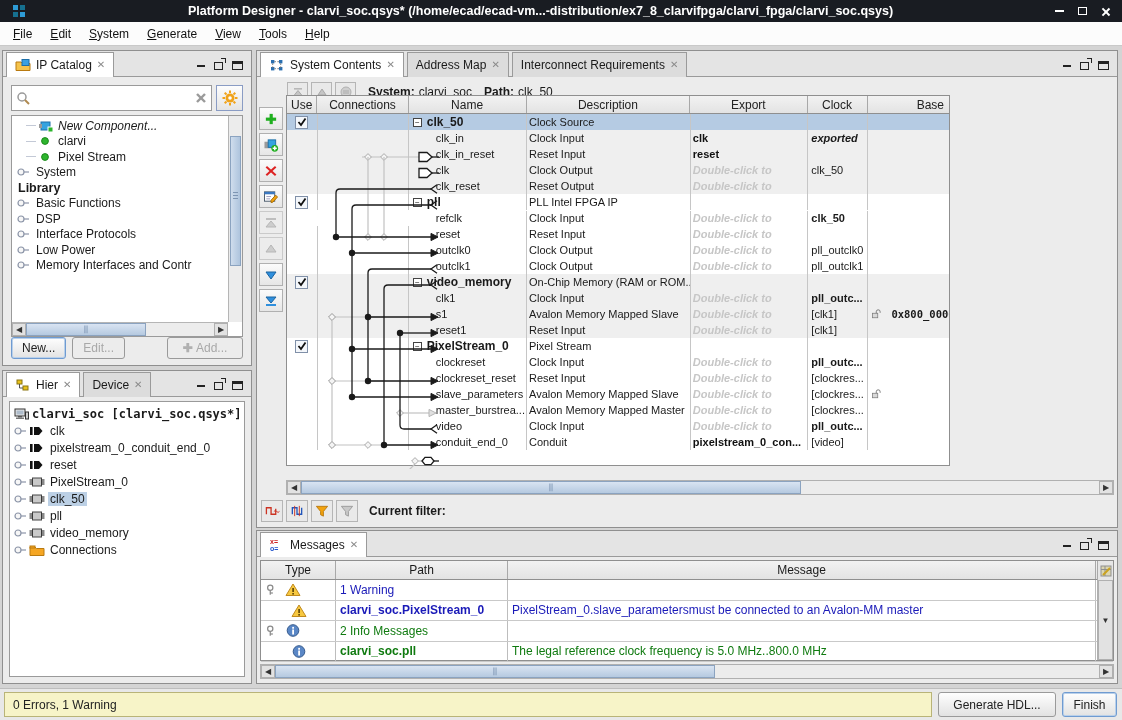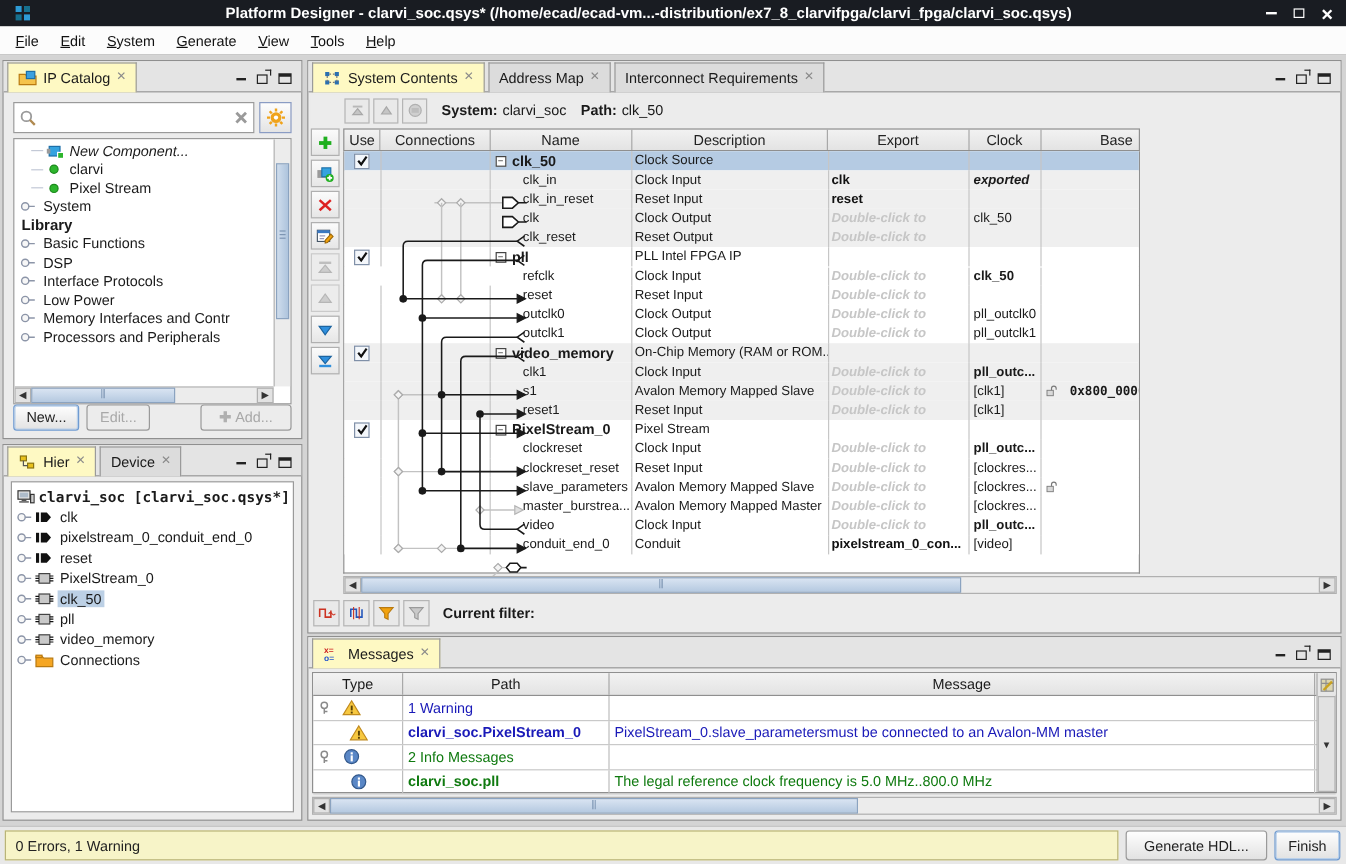--- a/index.html
+++ b/index.html
@@ -21,21 +21,21 @@
   
   .menubar { position:absolute; left:0; top:22px; width:1122px; height:24px; background:#fcfcfc; border-bottom:1px solid #c9c9c9; display:flex; align-items:center; padding-left:4px; }
   .menu-item { padding:3px 9px; color:#111; }
   .menu-item u { text-decoration:underline; }
 
   
   .workspace { position:absolute; left:0; top:46px; width:1122px; height:642px; background:#d4d4d4; }
   .panel { position:absolute; background:#ececec; border:1px solid #8f8f8f; }
   .tabstrip { position:absolute; left:0; top:0; right:0; height:26px; border-bottom:1px solid #9a9a9a; background:#e4e4e4; display:flex; align-items:flex-end; }
   .tab { display:flex; align-items:center; gap:5px; height:25px; padding:0 8px; border:1px solid #9a9a9a; border-bottom:none; background:#dcdcdc; margin-left:3px; position:relative; top:1px; white-space:nowrap; }
-  .tab.active { background:#fef9c3; }
+  .tab.active { background:#ffffff; }
   .tab .tab-close { color:#8a8a8a; font-size:10px; line-height:10px; }
   .panel-ctrls { margin-left:auto; display:flex; gap:9px; align-items:center; padding:0 8px 6px 0; }
   .pc { display:inline-block; }
   .pc-min { width:8px; height:2px; background:#222; }
   .pc-float { width:9px; height:8px; border:1.5px solid #222; position:relative; }
   .pc-float::after { content:""; position:absolute; right:-4px; top:-5px; width:4px; height:4px; border-right:1.5px solid #222; border-top:1.5px solid #222; }
   .pc-max { width:11px; height:9px; border:1.5px solid #222; border-top:3px solid #222; }
 
   
   .btn { font-family:"Liberation Sans",sans-serif; font-size:12px; color:#222; background:linear-gradient(#fefefe,#e2e2e2); border:1px solid #9a9a9a; border-radius:3px; padding:3px 10px; }
@@ -73,21 +73,21 @@
   .h-row .sel { background:#bcd0e5; }
 
   
   #sys-panel { left:256px; top:4px; width:862px; height:478px; }
   .sys-toolbar { position:absolute; left:2px; top:28px; right:2px; height:26px; background:#ececec; display:flex; align-items:center; gap:4px; padding-left:28px; }
   .mini-btn { width:21px; height:21px; border:1px solid #b5b5b5; background:#e9e9e9; display:flex; align-items:center; justify-content:center; }
   .sys-toolbar b { margin-left:8px; }
   .vtools { position:absolute; left:2px; top:56px; width:26px; display:flex; flex-direction:column; gap:3px; }
   .vtool { width:24px; height:23px; border:1px solid #b0b0b0; background:linear-gradient(#fbfbfb,#e6e6e6); display:flex; align-items:center; justify-content:center; }
   .vtool.disabled { opacity:.55; background:#ececec; }
-  .sc-table { position:absolute; left:29px; top:56px; width:664px; }
+  .sc-table { position:absolute; left:29px; top:44px; width:664px; }
   .sc-header { display:flex; height:19px; background:linear-gradient(#f2f2f2,#e3e3e3); border:1px solid #8f8f8f; }
   .sc-h-cell { border-right:1px solid #a8a8a8; font-size:12px; display:flex; align-items:center; justify-content:center; color:#222; }
   .sc-h-cell:last-child { border-right:none; justify-content:flex-end; padding-right:5px; }
   .sc-body { position:relative; border:1px solid #8f8f8f; border-top:none; background:#fff; }
   .sc-row { display:flex; height:16px; align-items:stretch; }
   .sc-cell { border-right:1px solid #c6c6c6; font-size:11px; line-height:15px; white-space:nowrap; overflow:hidden; display:flex; align-items:center; }
   .sc-cell:last-child { border-right:none; }
   .name-cell .expander { width:9px; height:9px; border:1px solid #444; background:#fff; font-size:8px; line-height:7px; text-align:center; color:#222; margin:0 5px 0 4px; flex:none; }
   .name-group { font-weight:bold; font-size:12px; }
   .name-member { padding-left:27px; }
@@ -292,30 +292,20 @@
           </div>
           <div class="t-row">
             <span style="width:4px"></span>
             <span style="margin-right:2px">
               <svg width="16" height="14" viewBox="0 0 16 14">
                 <circle cx="5" cy="7" r="3" fill="#f7f7f7" stroke="#8c95a8" stroke-width="1.2"></circle>
                 <line x1="8" y1="7" x2="13" y2="7" stroke="#8c95a8" stroke-width="1.2"></line>
               </svg>
             </span>
             <span class="lbl">Memory Interfaces and Contr</span>
-          </div>
-          <div class="t-row">
-            <span style="width:4px"></span>
-            <span style="margin-right:2px">
-              <svg width="16" height="14" viewBox="0 0 16 14">
-                <circle cx="5" cy="7" r="3" fill="#f7f7f7" stroke="#8c95a8" stroke-width="1.2"></circle>
-                <line x1="8" y1="7" x2="13" y2="7" stroke="#8c95a8" stroke-width="1.2"></line>
-              </svg>
-            </span>
-            <span class="lbl">Processors and Peripherals</span>
           </div>
         </div>
       <div class="vscroll">
           <div class="vthumb" style="top:20px; height:130px;"></div>
         </div>
       <div class="hscroll">
         <span class="sb-btn">◀</span>
         <div class="hthumb" style="width:120px;"></div>
         <div style="flex:1"></div>
         <span class="sb-btn">▶</span>

